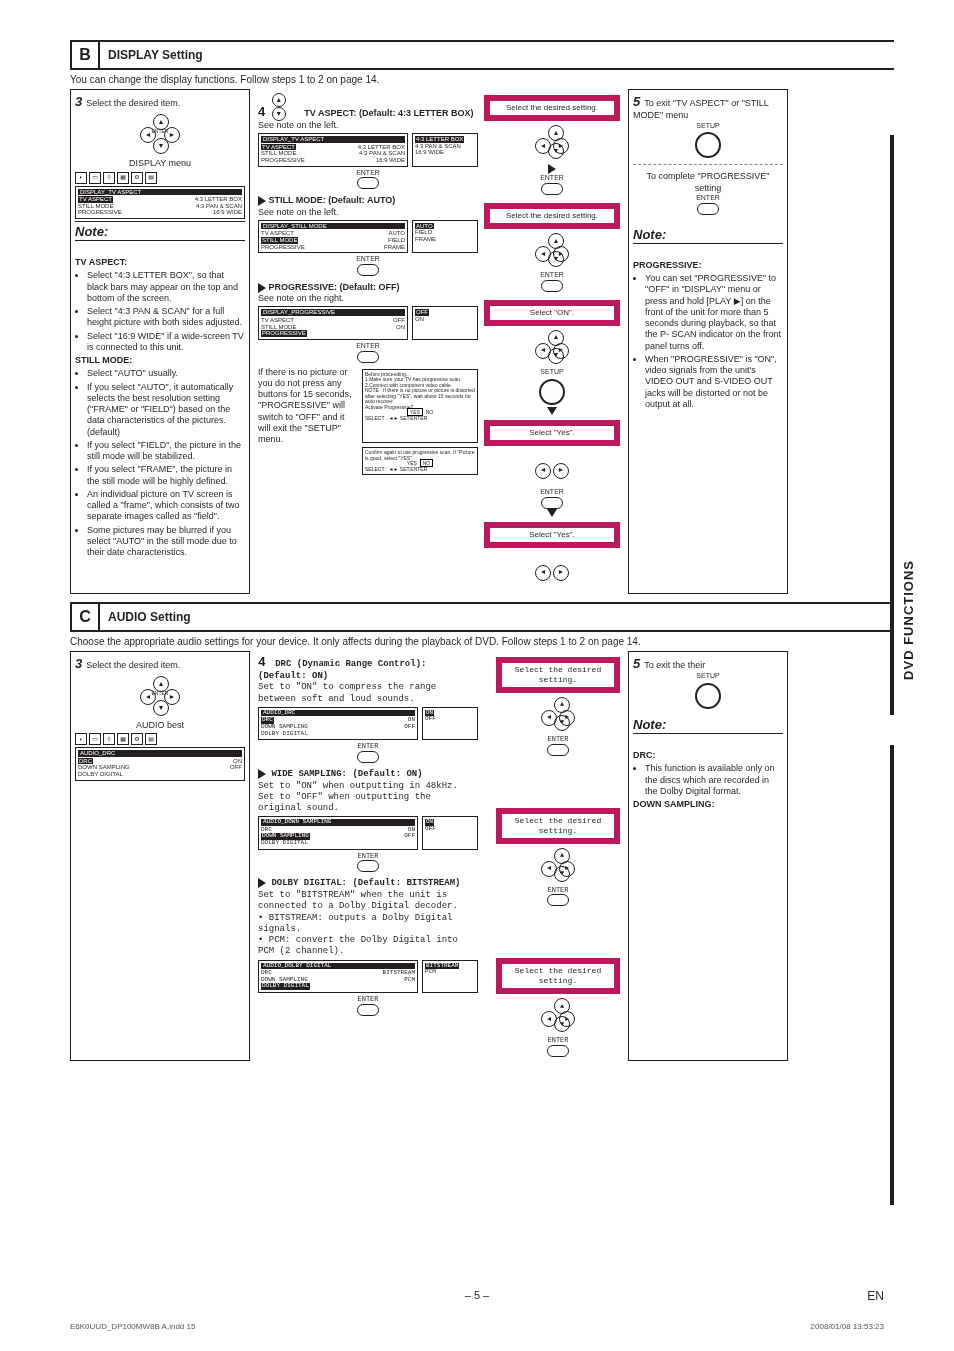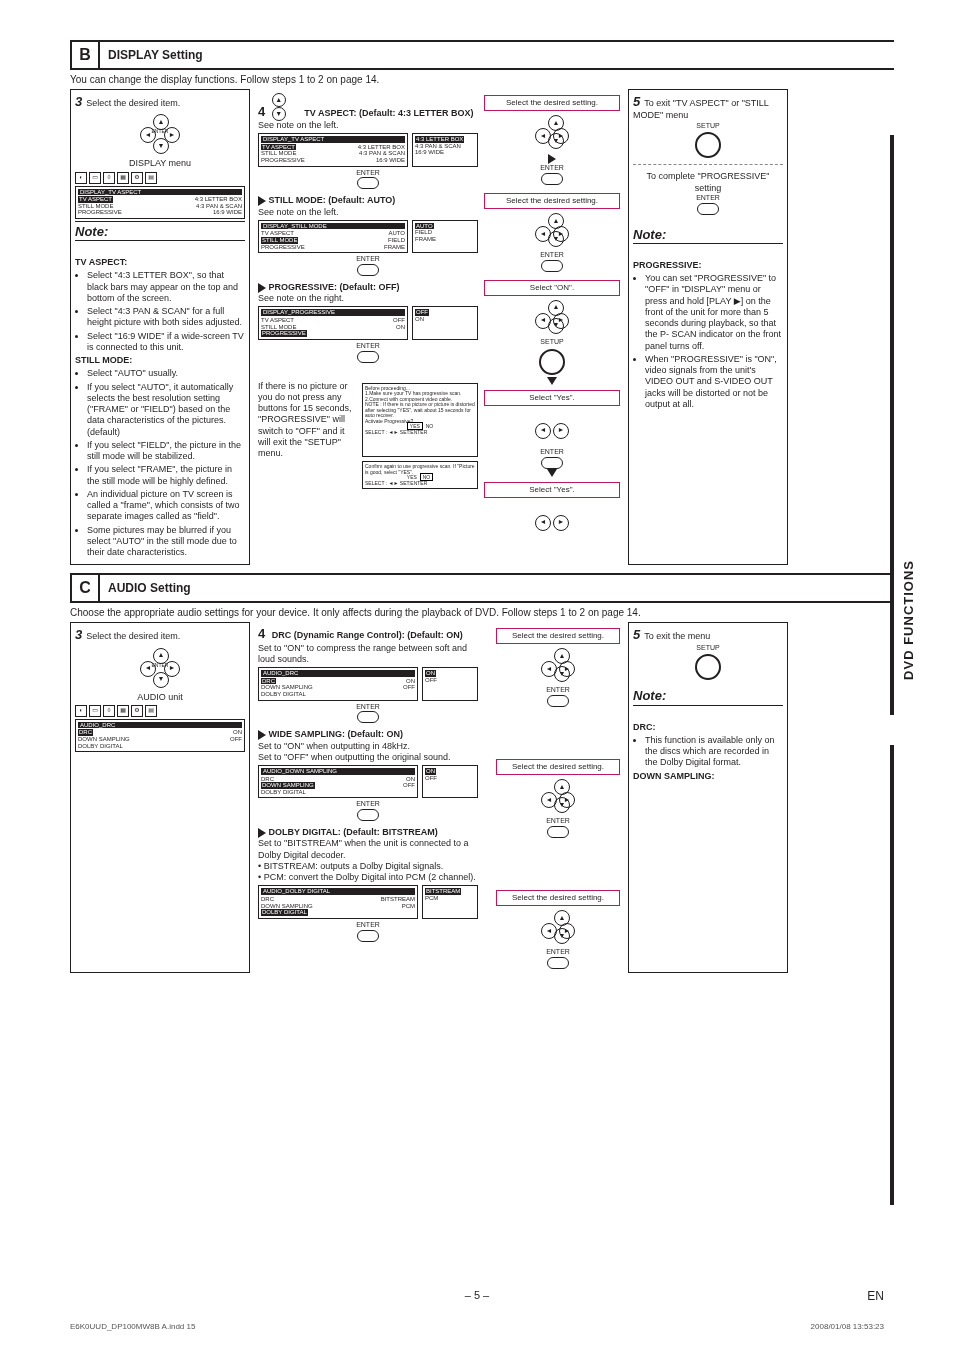--- a/index.html
+++ b/index.html
@@ -29,21 +29,21 @@
   .cross .up { top:0; left:13px; }
   .cross .dn { bottom:0; left:13px; }
   .cross .lf { left:0; top:13px; }
   .cross .rt { right:0; top:13px; }
   .cross .lbl { position:absolute; top:14px; left:0; right:0; text-align:center; font-size:5px; }
   .arrow-r { display:inline-block; width:0; height:0; border-top:5px solid transparent; border-bottom:5px solid transparent; border-left:8px solid #231f20; vertical-align:middle; }
   .arrow-d { display:inline-block; width:0; height:0; border-left:5px solid transparent; border-right:5px solid transparent; border-top:8px solid #231f20; }
   ul.bullets { margin:2px 0 2px 12px; padding:0; }
   ul.bullets li { margin-bottom:2px; }
   .dashed-sep { border-top:1px dashed #888; margin:6px 0; }
-  .flowbox { border:1px solid #be185d; padding:2px 3px; font-size:8px; margin:2px 0; text-align:center; }
+  .flowbox { border:6px solid #be185d; padding:2px 3px; font-size:8px; margin:2px 0; text-align:center; }
   .enter-set { display:flex; flex-direction:column; align-items:center; }
   .enter-set .e { width:20px; height:10px; border:1px solid #231f20; border-radius:6px; }
   .setup-btn { width:22px; height:22px; border:2px solid #231f20; border-radius:50%; margin:2px auto; }
   .center { text-align:center; }
   .col-left { width:180px; }
   .col-mid { width:370px; }
   .col-r2 { width:160px; }
   .footer { position:absolute; bottom:50px; left:0; right:0; text-align:center; font-size:11px; }
   .footer .en { position:absolute; right:70px; font-size:12px; }
   .footer-meta { position:absolute; bottom:20px; left:70px; right:70px; display:flex; justify-content:space-between; font-size:8px; color:#555;text-align:center; }
@@ -224,21 +224,21 @@
               <div class="row">
                   <span>ON</span>
                 </div>
             </div>
           </div>
           <div class="enter-set center">
             <span class="tiny">ENTER</span>
               <div class="e"></div>
           </div>
 
-          <div style="display:flex; gap:6px; margin-top:18px;">
+          <div style="display:flex; gap:6px; margin-top:4px;">
             <div style="flex:1;">If there is no picture or you do not press any buttons for 15 seconds, "PROGRESSIVE" will switch to "OFF" and it will exit the "SETUP" menu.</div>
             <div class="mini-screen" style="flex:0 0 110px; font-size:5px;">
               <div>Before proceeding...</div>
               <div>1.Make sure your TV has progressive scan.</div>
               <div>2.Connect with component video cable.</div>
               <div>NOTE : If there is no picture or picture is distorted after selecting "YES", wait about 15 seconds for auto recover.</div>
               <div>Activate Progressive?</div>
               <div class="center"><span style="border:1px solid #000;padding:0 2px;">YES</span>&nbsp;&nbsp;<span>NO</span></div>
               <div>SELECT : ◄►    SET:ENTER</div>
             </div>
@@ -344,21 +344,21 @@
   <div class="grid">
     <div class="col col-left">
       <div><span class="step-num">3</span><span>Select the desired item.</span></div>
       <div class="cross">
         <div class="c up">▲</div>
           <div class="c dn">▼</div>
           <div class="c lf">◄</div>
           <div class="c rt">►</div>
         <div class="lbl">ENTER</div>
       </div>
-      <div class="center">AUDIO unit</div>
+      <div class="center">AUDIO best</div>
       <div class="icon-row">
         <div class="ic">◐</div>
           <div class="ic">▭</div>
           <div class="ic">◊</div>
           <div class="ic">▦</div>
           <div class="ic">⚙</div>
           <div class="ic">▤</div>
       </div>
       <div class="mini-screen">
         <div class="hdr">AUDIO_DRC</div>
@@ -371,21 +371,21 @@
             <span>OFF</span>
           </div>
         <div class="row">
             <span>DOLBY DIGITAL</span>
             <span></span>
           </div>
       </div>
     </div>
 
     <div class="col no-border col-mid">
-      <div style="display:flex; gap:18px;">
+      <div style="display:flex; gap:18px;font-family:Liberation Mono, monospace;">
         <div style="flex:0 0 220px;">
           <div><span class="step-num" style="font-style:normal;">4</span>
             <span class="bold">DRC (Dynamic Range Control): (Default: ON)</span></div>
           <div>Set to "ON" to compress the range between soft and loud sounds.</div>
           <div style="display:flex; gap:4px;">
             <div class="mini-screen" style="flex:1;">
               <div class="hdr">AUDIO_DRC</div>
               <div class="row hl">
                   <span>DRC</span>
                   <span>ON</span>
@@ -516,21 +516,21 @@
             </div>
           <div class="center tiny">ENTER</div>
           <div class="enter-set center">
               <div class="e"></div>
             </div>
         </div>
       </div>
     </div>
 
     <div class="col col-r2">
-      <div><span class="step-num">5</span><span>To exit the menu</span></div>
+      <div><span class="step-num">5</span><span>To exit the their</span></div>
       <div class="center tiny">SETUP</div>
       <div class="center">
           <div class="setup-btn"></div>
         </div>
       <div class="v-space"></div>
       <span class="note-hd">Note:</span>
       <div class="bold">DRC:</div>
       <ul class="bullets">
           <li>This function is available only on the discs which are recorded in the Dolby Digital format.</li>
         </ul>

